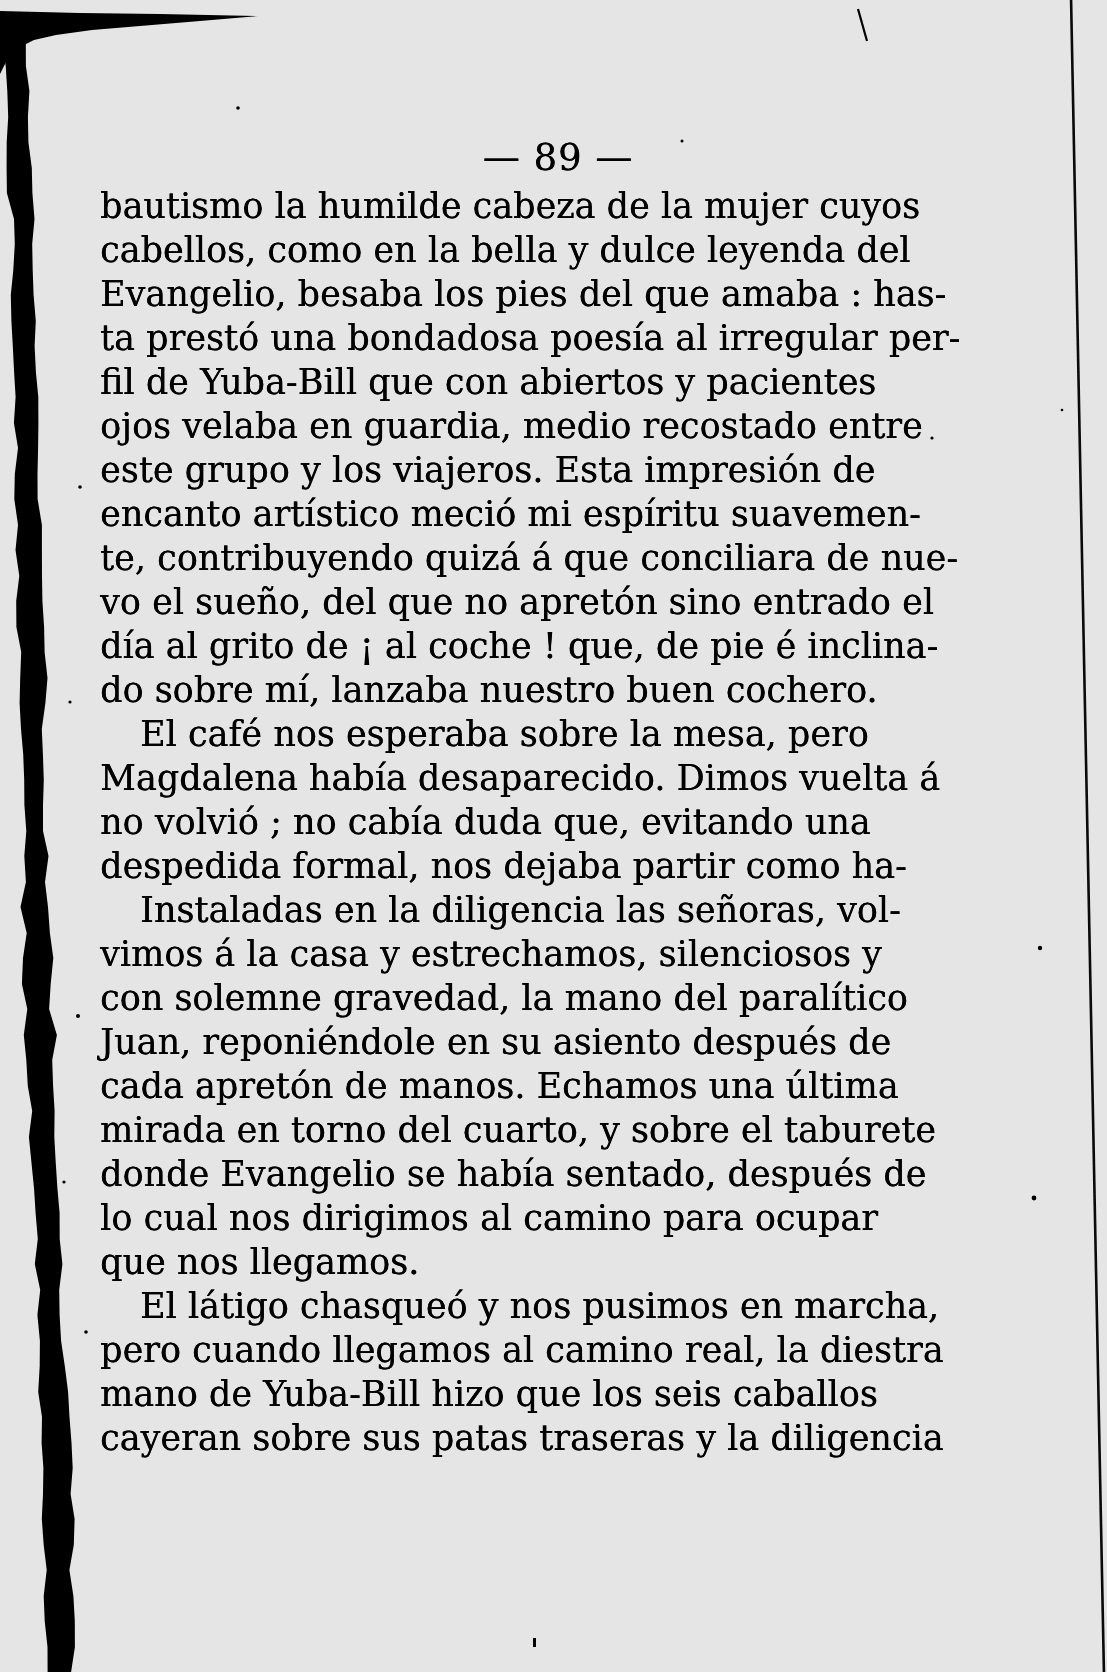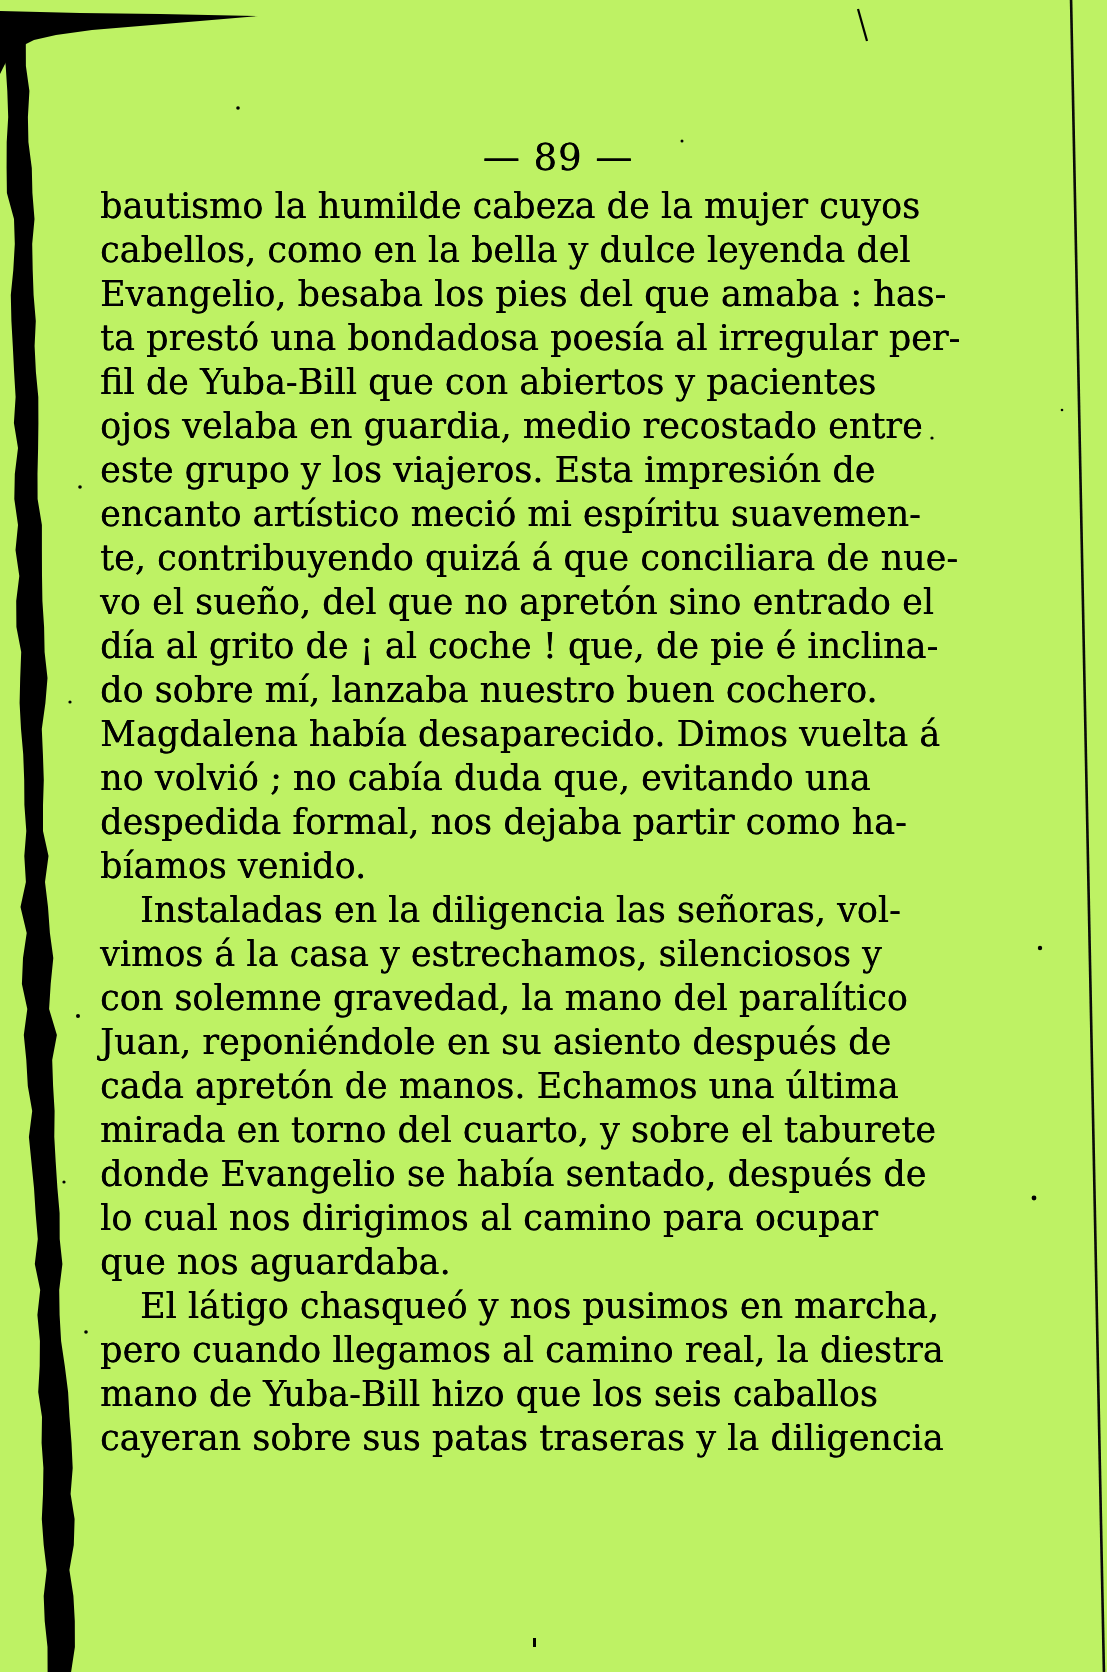--- a/index.html
+++ b/index.html
@@ -1,19 +1,19 @@
 <!DOCTYPE html>
 <html><head>
 <meta charset="utf-8">
 <style>
   html,body { margin:0; padding:0; background:#ffffff; }
   .page {
     position:relative;
     width:1107px; height:1672px;
-    background:#bef264;
+    background:#e5e5e5;
     overflow:hidden;
     font-family:"DejaVu Serif","Liberation Serif",serif;
     color:#000;
   }
   .pageno {
     position:absolute; top:136px; left:104px; width:908px;
     text-align:center;
     font-size:37px; line-height:44px;
     letter-spacing:1px;
     text-shadow:0.3px 0.3px 0 #000;
@@ -53,33 +53,33 @@
       <div class="line">Evangelio, besaba los pies del que amaba : has-</div>
       <div class="line">ta prestó una bondadosa poesía al irregular per-</div>
       <div class="line">fil de Yuba-Bill que con abiertos y pacientes</div>
       <div class="line">ojos velaba en guardia, medio recostado entre</div>
       <div class="line">este grupo y los viajeros. Esta impresión de</div>
       <div class="line">encanto artístico meció mi espíritu suavemen-</div>
       <div class="line">te, contribuyendo quizá á que conciliara de nue-</div>
       <div class="line">vo el sueño, del que no apretón sino entrado el</div>
       <div class="line">día al grito de ¡ al coche ! que, de pie é inclina-</div>
       <div class="line para-end">do sobre mí, lanzaba nuestro buen cochero.</div>
+      <div class="line indent">El café nos esperaba sobre la mesa, pero</div>
       <div class="line">Magdalena había desaparecido. Dimos vuelta á</div>
       <div class="line">no volvió ; no cabía duda que, evitando una</div>
       <div class="line">despedida formal, nos dejaba partir como ha-</div>
-      <div class="line para-end">bíamos venido.</div>
       <div class="line indent">Instaladas en la diligencia las señoras, vol-</div>
       <div class="line">vimos á la casa y estrechamos, silenciosos y</div>
       <div class="line">con solemne gravedad, la mano del paralítico</div>
       <div class="line">Juan, reponiéndole en su asiento después de</div>
       <div class="line">cada apretón de manos. Echamos una última</div>
       <div class="line">mirada en torno del cuarto, y sobre el taburete</div>
       <div class="line">donde Evangelio se había sentado, después de</div>
       <div class="line">lo cual nos dirigimos al camino para ocupar</div>
-      <div class="line para-end">que nos aguardaba.</div>
+      <div class="line para-end">que nos llegamos.</div>
       <div class="line indent">El látigo chasqueó y nos pusimos en marcha,</div>
       <div class="line">pero cuando llegamos al camino real, la diestra</div>
       <div class="line">mano de Yuba-Bill hizo que los seis caballos</div>
       <div class="line">cayeran sobre sus patas traseras y la diligencia</div>
     </div>
 
   <svg class="artifacts" width="1107" height="1672" viewBox="0 0 1107 1672">
 
     <polygon fill="#000" points="0,11 80,13 160,14 258,16 200,21 140,26 92,30 56,35 34,40 18,48 8,58 3,68 0,74"></polygon>
 

